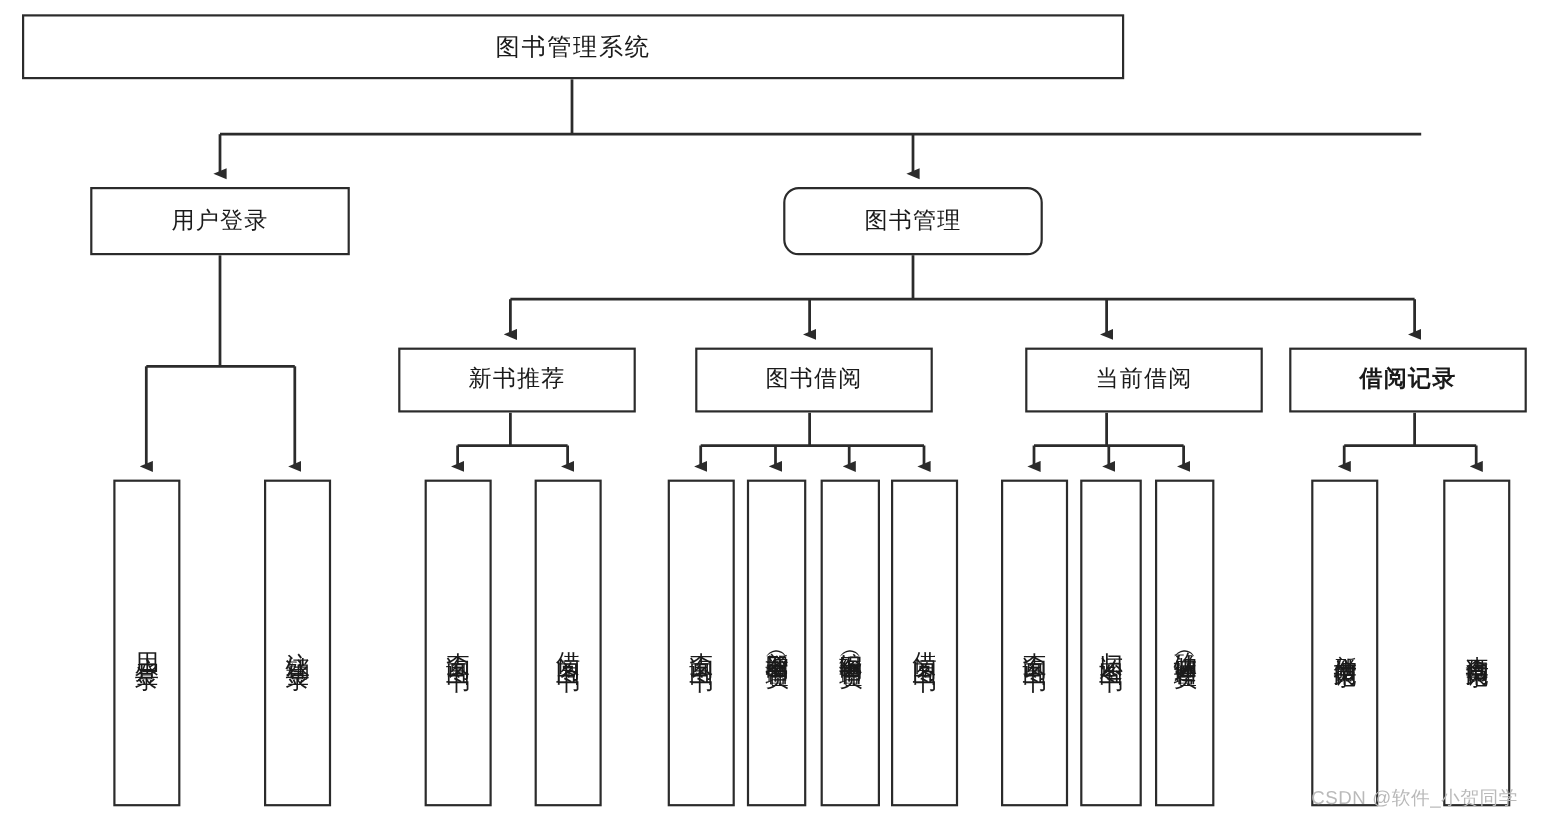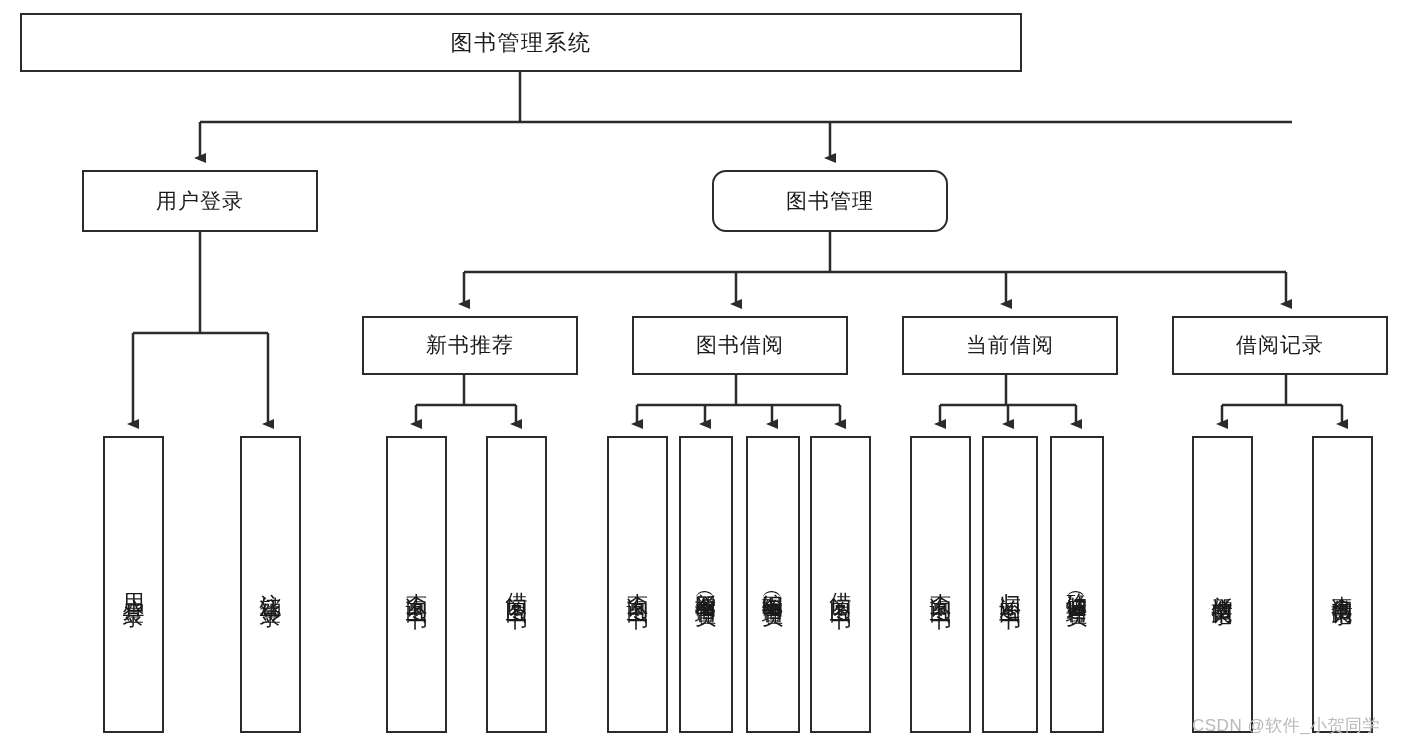--- a/index.html
+++ b/index.html
@@ -143,24 +143,24 @@
   <div class="node horiz" style="left:712px; top:170px; width:236px; height:62px;border-radius:14px;">
     <span class="label">图书管理</span>
   </div>
 
   <div class="node horiz" style="left:362px; top:316px; width:216px; height:59px;">
     <span class="label">新书推荐</span>
   </div>
   <div class="node horiz" style="left:632px; top:316px; width:216px; height:59px;">
     <span class="label">图书借阅</span>
   </div>
-  <div class="node horiz" style="left:902px; top:316px; width:216px; height:59px;align-items:center;">
+  <div class="node horiz" style="left:932px; top:316px; width:216px; height:59px;align-items:center;">
     <span class="label">当前借阅</span>
   </div>
-  <div class="node horiz" style="left:1172px; top:316px; width:216px; height:59px;">
+  <div class="node horiz" style="left:1172px; top:316px; width:216px; height:59px;font-weight:bold;">
     <span class="label">借阅记录</span>
   </div>
 
   <div class="node vert" style="left:103px; top:436px; width:61px; height:297px;">
     <span class="label">用户登录</span>
   </div>
   <div class="node vert" style="left:240px; top:436px; width:61px; height:297px;">
     <span class="label">注销登录</span>
   </div>
 

